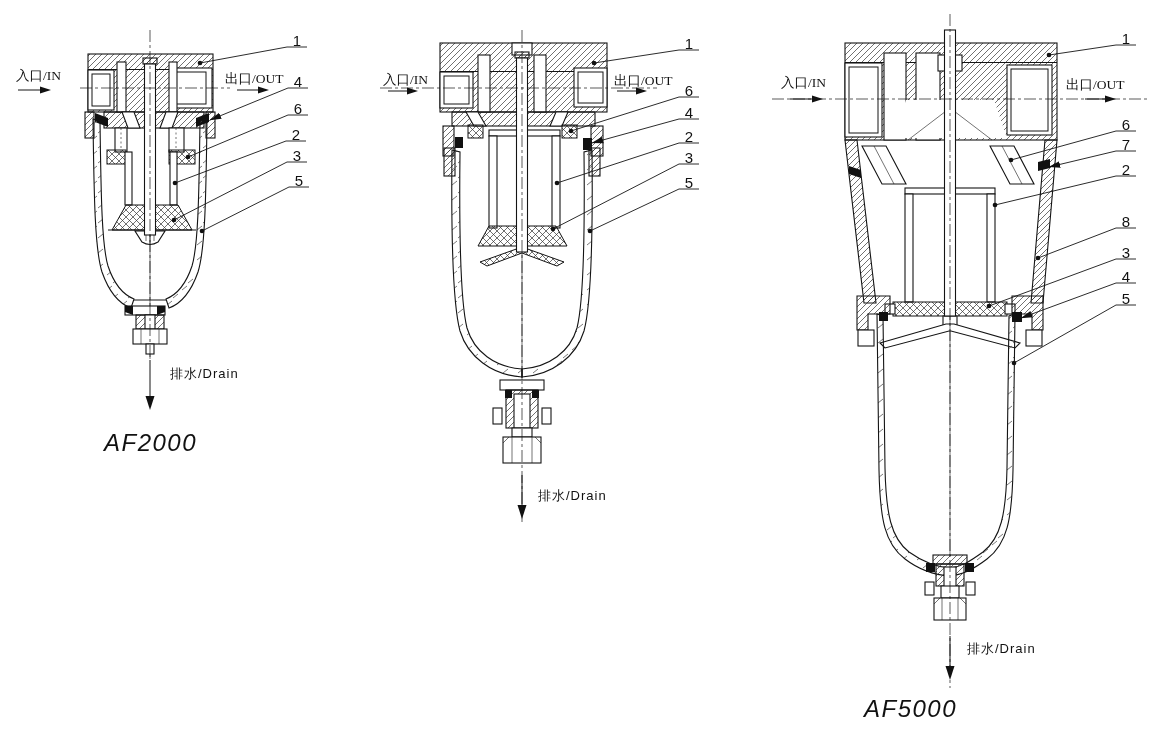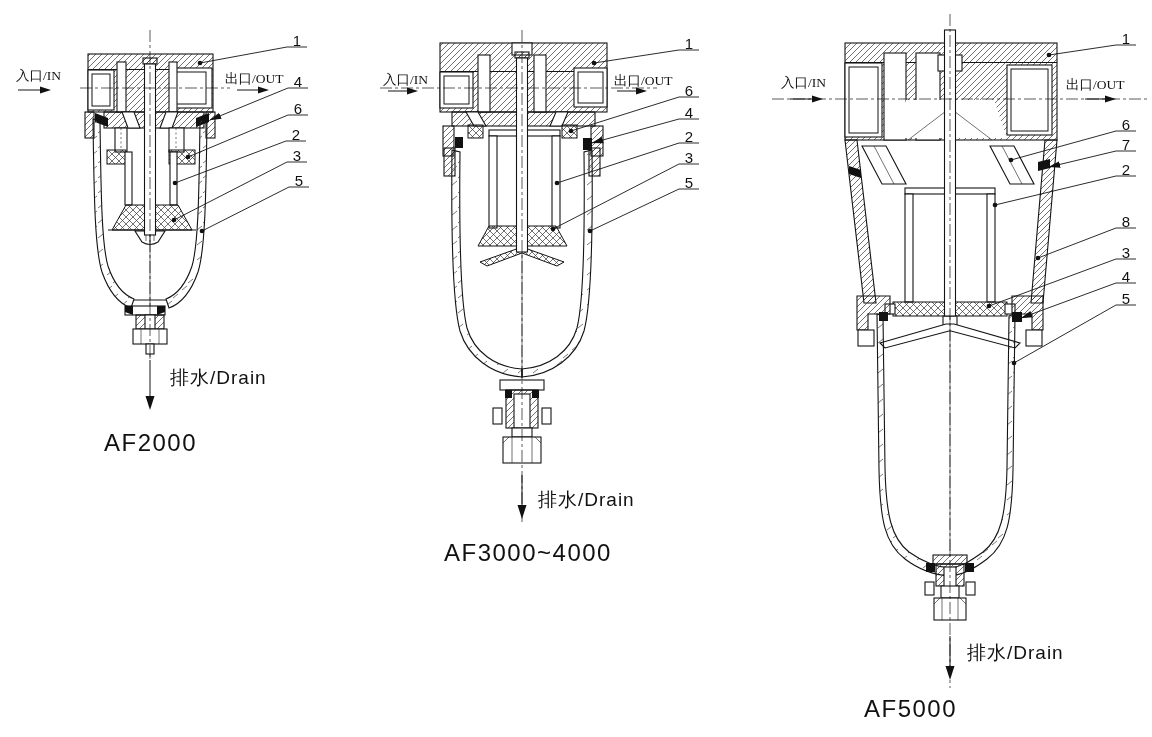--- a/index.html
+++ b/index.html
@@ -2,22 +2,22 @@
 <html><head>
 <meta charset="utf-8">
 <style>
   html,body{margin:0;padding:0;background:#fff;}
   .canvas{position:relative;width:1152px;height:737px;background:#fff;overflow:hidden;
           font-family:"Liberation Sans",sans-serif;color:#111;}
   .canvas svg{position:absolute;left:0;top:0;}
   .t{position:absolute;white-space:nowrap;color:#111;}
   .io{font-family:"Liberation Serif","DejaVu Serif",serif;font-size:13.5px;}
   .co{font-family:"Liberation Sans",sans-serif;font-size:15px;transform:translate(-50%,-50%);}
-  .drain{font-family:"Liberation Sans","DejaVu Sans",sans-serif;font-size:19px;letter-spacing:1px;}
-  .model{font-family:"Liberation Sans","DejaVu Sans",sans-serif;font-size:24px;letter-spacing:1.5px;}
+  .drain{font-family:"Liberation Sans","DejaVu Sans",sans-serif;font-size:13px;letter-spacing:1px;}
+  .model{font-family:"Liberation Sans","DejaVu Sans",sans-serif;font-size:24px;letter-spacing:1.5px;font-style:italic;}
   
   .ol{fill:#fff;stroke:#141414;stroke-width:1.1;}
   .hf{fill:url(#h);stroke:#141414;stroke-width:1.1;}
   .xf{fill:url(#x);stroke:#141414;stroke-width:1;}
   .tf{fill:url(#t);stroke:#141414;stroke-width:1.1;}
   .bk{fill:#111;stroke:none;}
   .ln{fill:none;stroke:#141414;stroke-width:1;}
   .thin{fill:none;stroke:#141414;stroke-width:0.6;}
   .dash{stroke-dasharray:2 2.5;}
   .ldr{fill:none;stroke:#141414;stroke-width:0.9;}
@@ -298,21 +298,20 @@
 
 <span class="t io" style="left:383px;top:71px">入口/IN</span>
 <span class="t io" style="left:614px;top:72px">出口/OUT</span>
 <span class="t co" style="left:689px;top:43px">1</span>
 <span class="t co" style="left:689px;top:90px">6</span>
 <span class="t co" style="left:689px;top:112px">4</span>
 <span class="t co" style="left:689px;top:136px">2</span>
 <span class="t co" style="left:689px;top:157px">3</span>
 <span class="t co" style="left:689px;top:182px">5</span>
 <span class="t drain" style="left:538px;top:487px">排水/Drain</span>
-<span class="t model" style="left:444px;top:539px">AF3000~4000</span>
 
 <span class="t io" style="left:781px;top:74px">入口/IN</span>
 <span class="t io" style="left:1066px;top:76px">出口/OUT</span>
 <span class="t co" style="left:1126px;top:38px">1</span>
 <span class="t co" style="left:1126px;top:124px">6</span>
 <span class="t co" style="left:1126px;top:144px">7</span>
 <span class="t co" style="left:1126px;top:169px">2</span>
 <span class="t co" style="left:1126px;top:221px">8</span>
 <span class="t co" style="left:1126px;top:252px">3</span>
 <span class="t co" style="left:1126px;top:276px">4</span>

